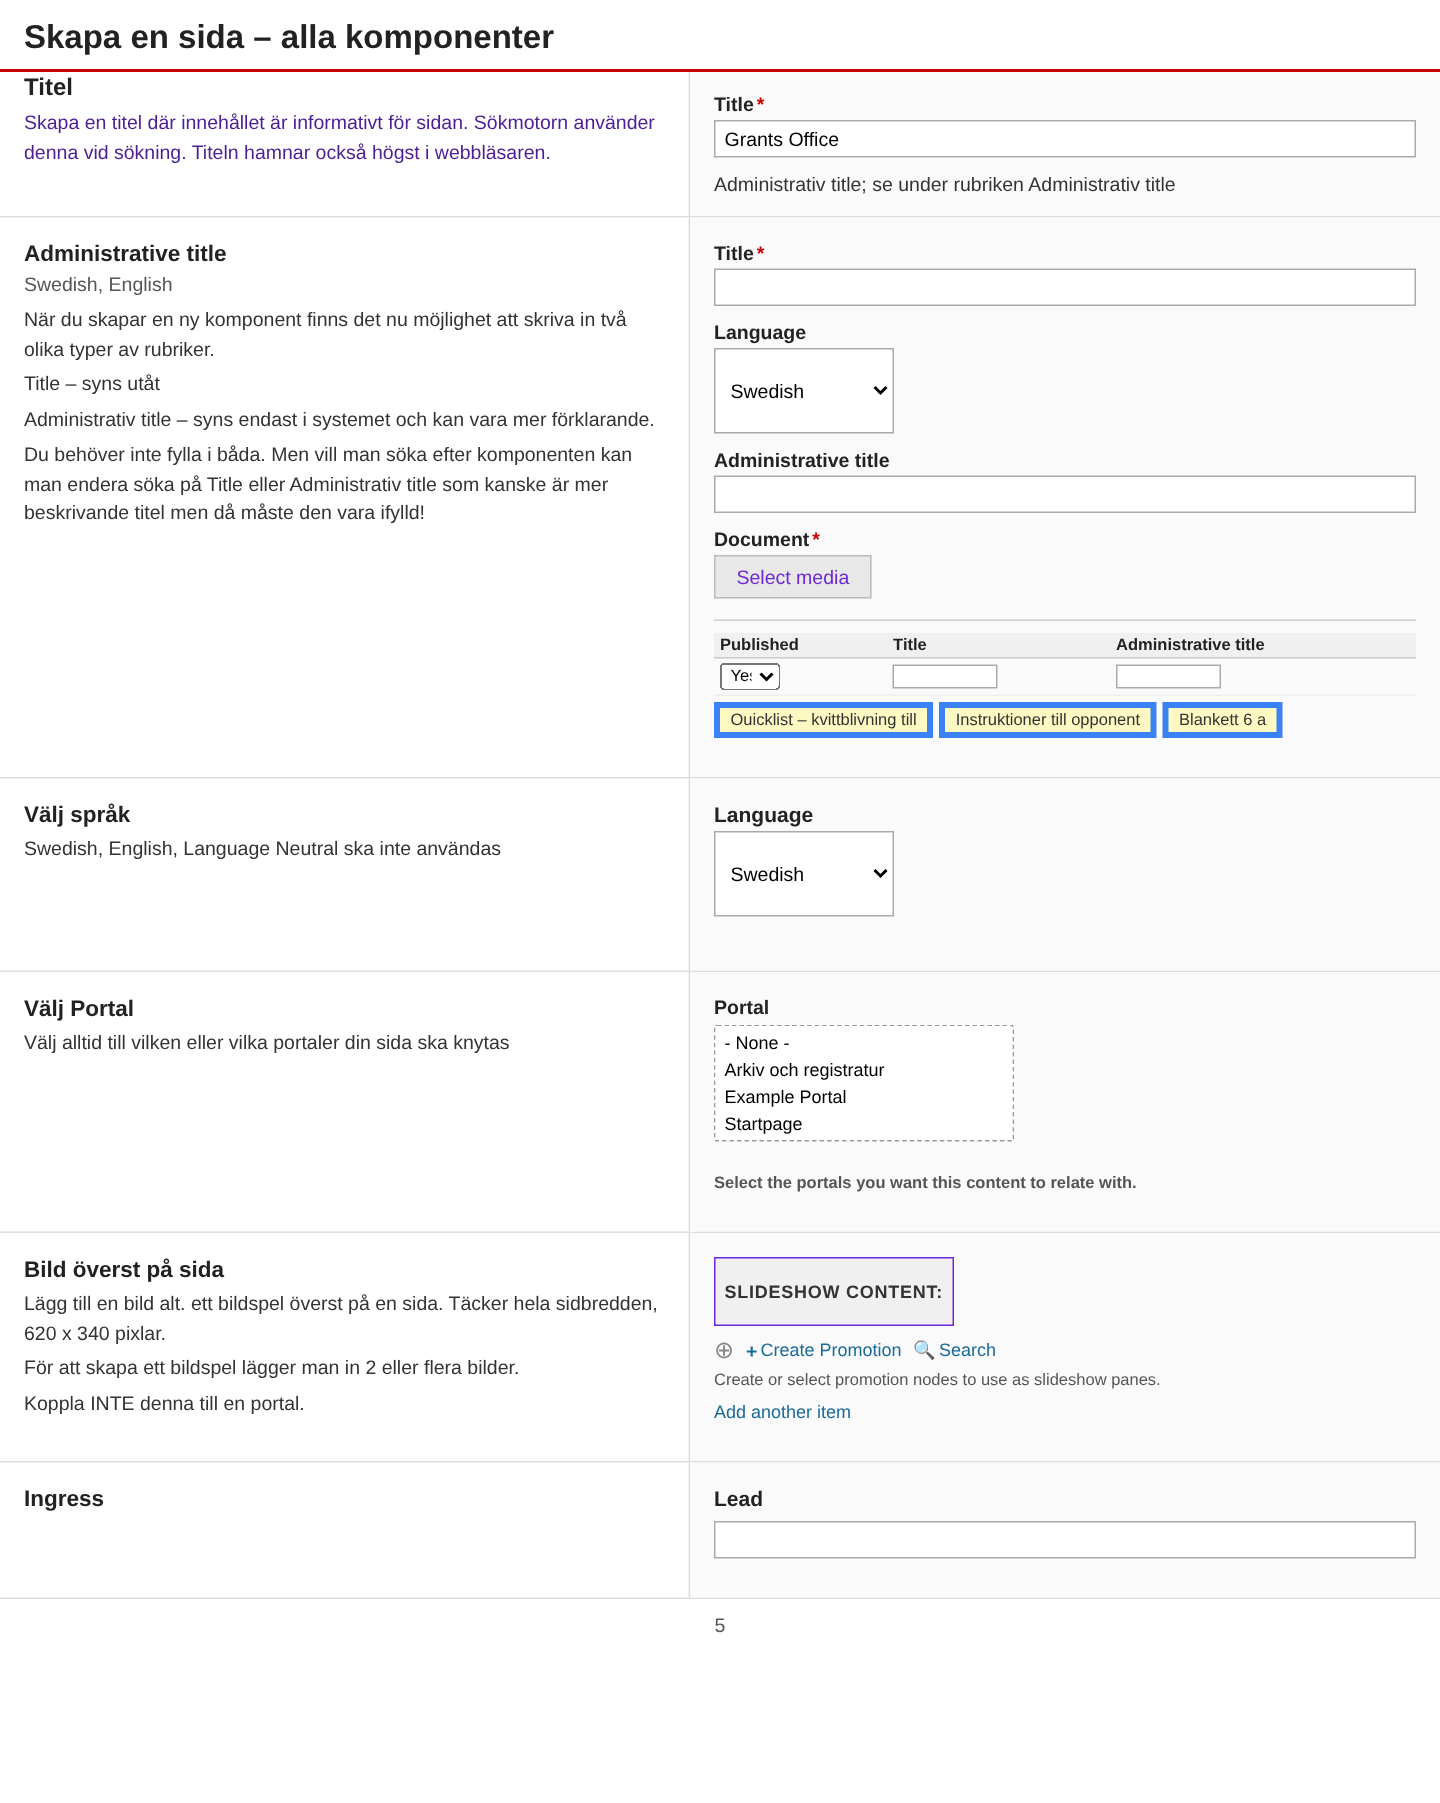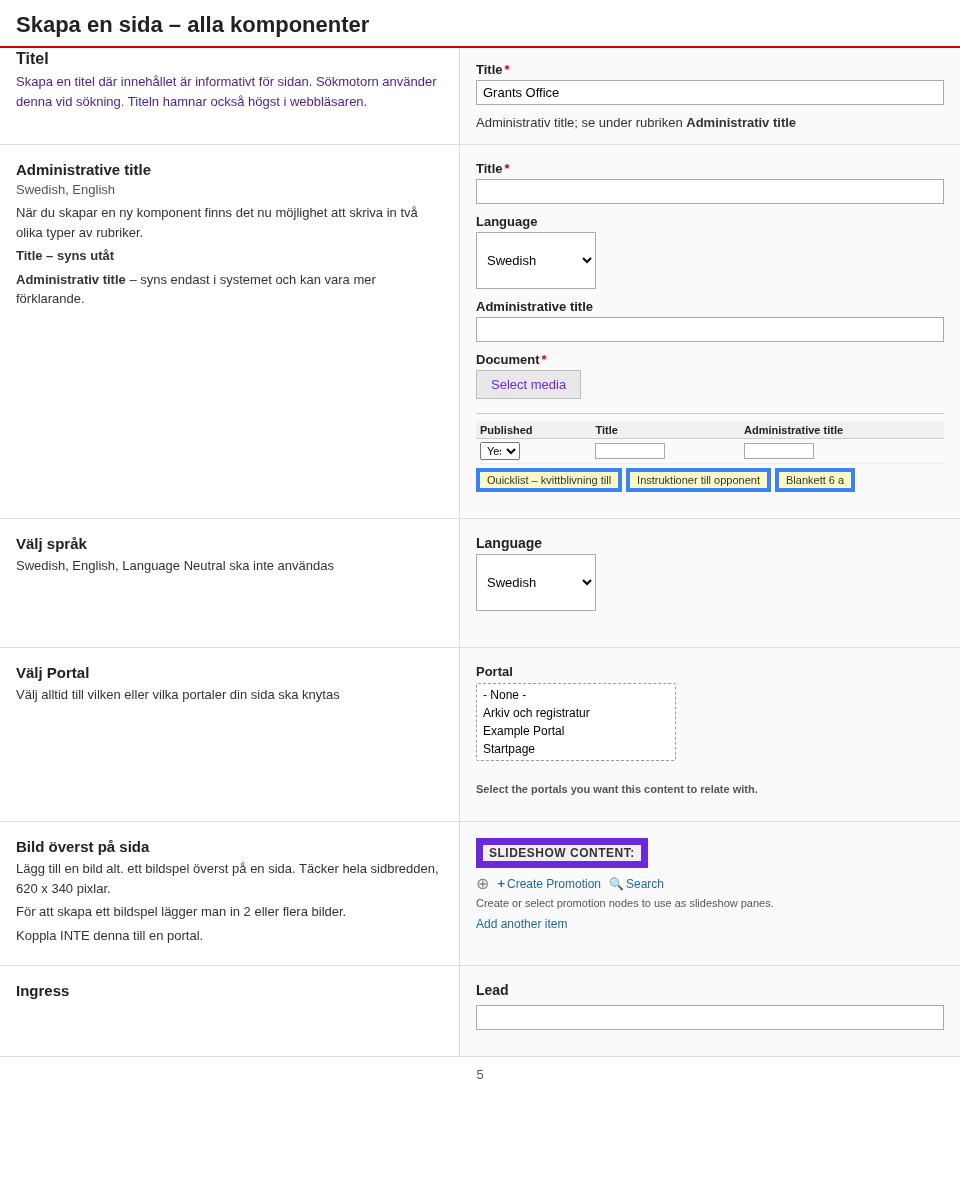--- a/index.html
+++ b/index.html
@@ -51,21 +51,21 @@
       color: #555;
       margin-bottom: 6px;
     }
     .section-body {
       font-size: 13px;
       color: #333;
       line-height: 1.5;
       margin-bottom: 4px;
     }
     .bold-inline {
-      font-weight: bold;
+      font-weight: normal;
     }
 
     
     .form-label {
       font-size: 13px;
       font-weight: bold;
       color: #222;
       margin-bottom: 3px;
       display: block;
     }
@@ -203,22 +203,22 @@
 
     
     .slideshow-section {
       margin-bottom: 10px;
     }
     .slideshow-header {
       font-size: 12px;
       font-weight: bold;
       letter-spacing: 0.5px;
       color: #333;
-      border: 7px solid #6d28d9;
-      padding: 1px 6px;
+      border: 1px solid #6d28d9;
+      padding: 15px 6px;
       background: #f0f0f0;
       margin-bottom: 6px;
       display: inline-block;
     }
     .slideshow-controls {
       display: flex;
       align-items: center;
       gap: 8px;
       margin-bottom: 4px;
     }
@@ -351,20 +351,21 @@
   <div class="left-col">
     <div class="section-title">Administrative title</div>
     <div class="section-subtitle">Swedish, English</div>
     <div class="section-body">När du skapar en ny komponent finns det nu möjlighet att skriva in två olika typer av rubriker.</div>
     <div class="section-body">
       <span class="bold-inline">Title – syns utåt</span>
     </div>
     <div class="section-body">
       <span class="bold-inline">Administrativ title</span> – <span>syns endast i systemet och kan vara mer förklarande.</span>
     </div>
+    <div class="section-body">Du behöver inte fylla i båda. Men vill man söka efter komponenten kan man endera söka på Title eller Administrativ title som kanske är mer beskrivande titel men då måste den vara ifylld!</div>
   </div>
   <div class="right-col">
     
     <label class="form-label">
       <span>Title</span><span class="required-star">*</span>
     </label>
     <input class="form-input" type="text" style="">
 
     
     <label class="form-label">Language</label>

